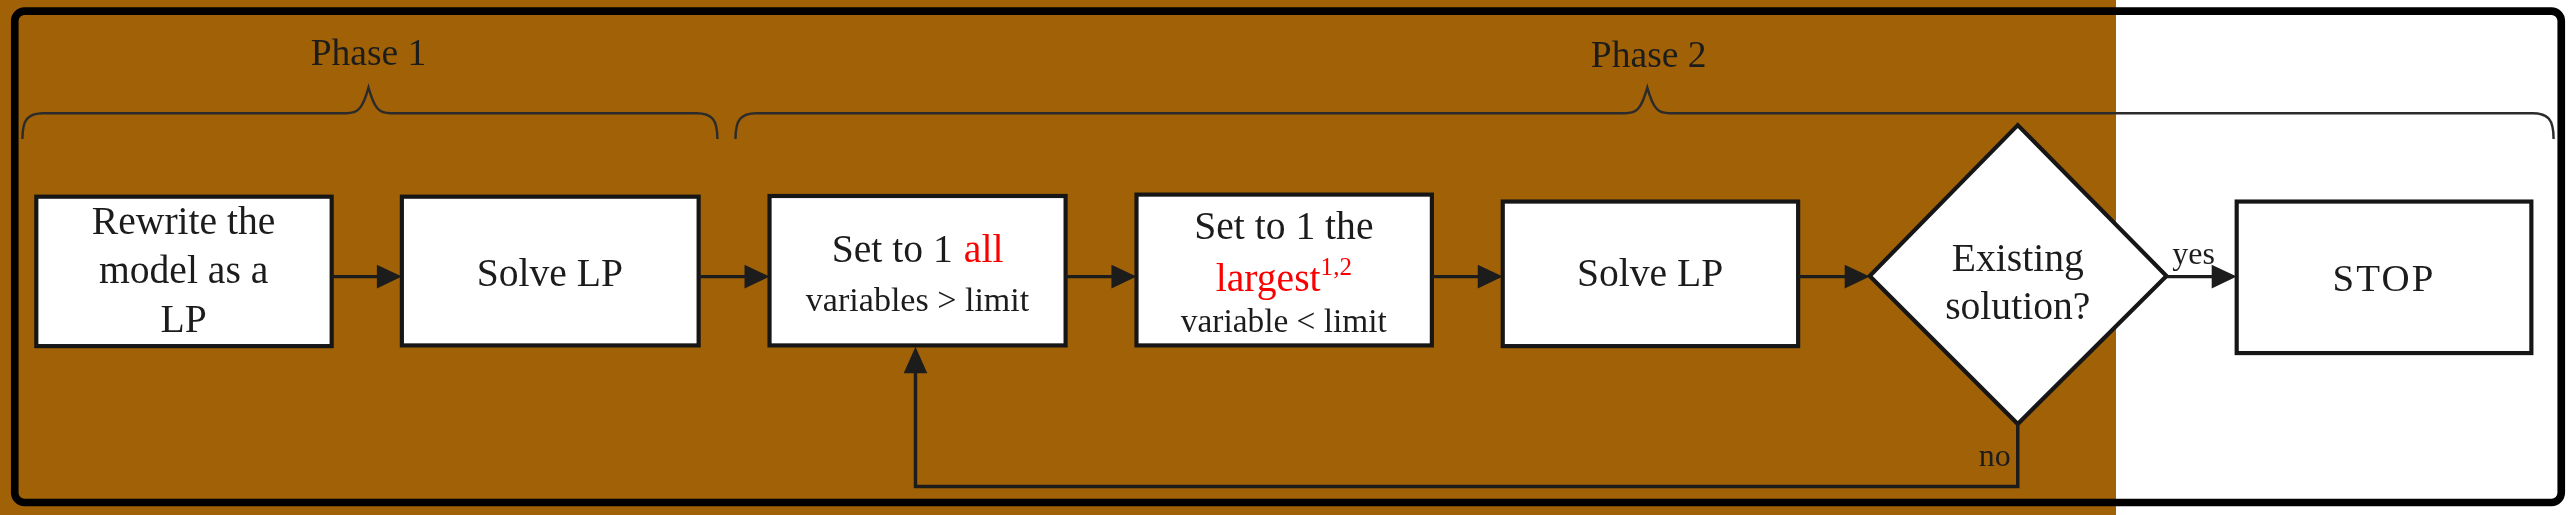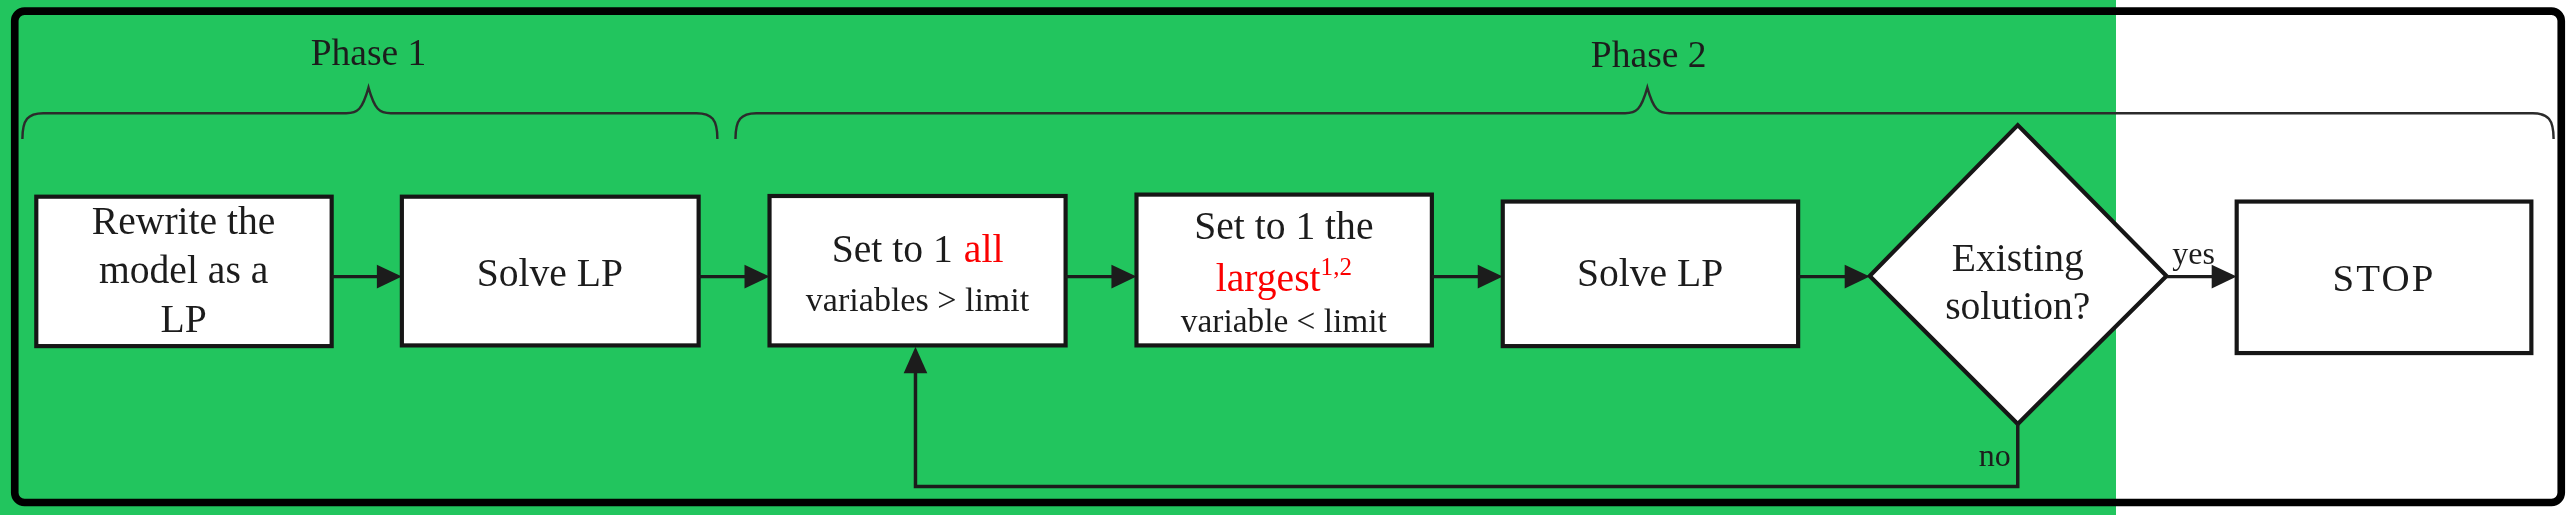--- a/index.html
+++ b/index.html
@@ -4,21 +4,21 @@
 <style>
   html, body {
     margin: 0;
     padding: 0;
     background: #ffffff;
   }
   #stage {
     position: relative;
     width: 2116px;
     height: 515px;
-    background: #22c55e;
+    background: #a16207;
   }
   svg text {
     font-family: "Liberation Serif", "DejaVu Serif", serif;
     fill: #1c1c1c;
   }
   .node-box {
     fill: #ffffff;
     stroke: #161616;
     stroke-width: 6;
   }

